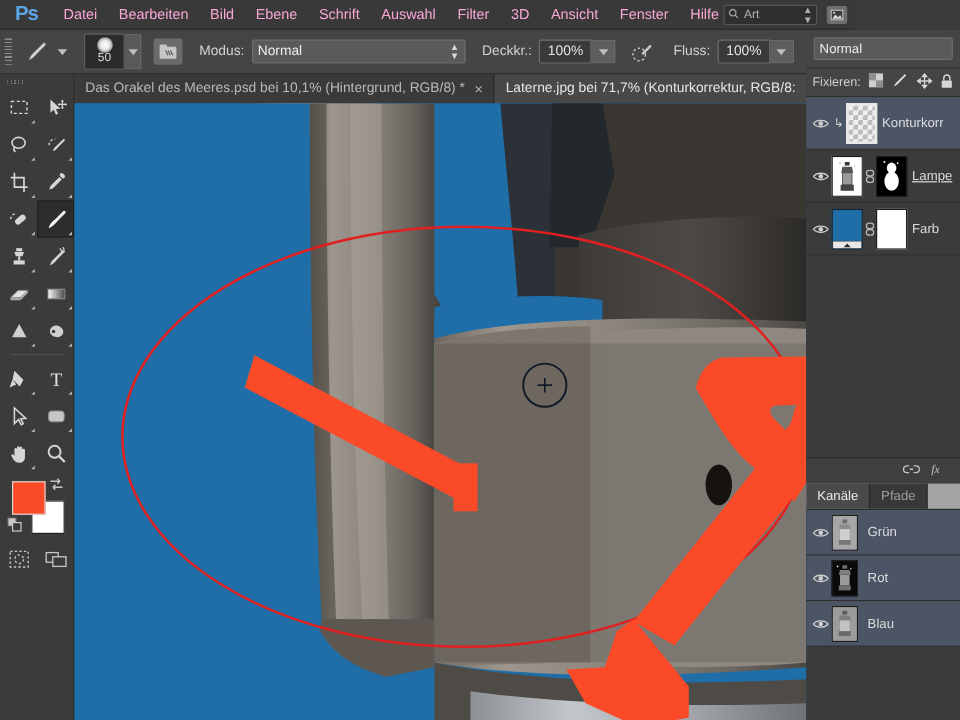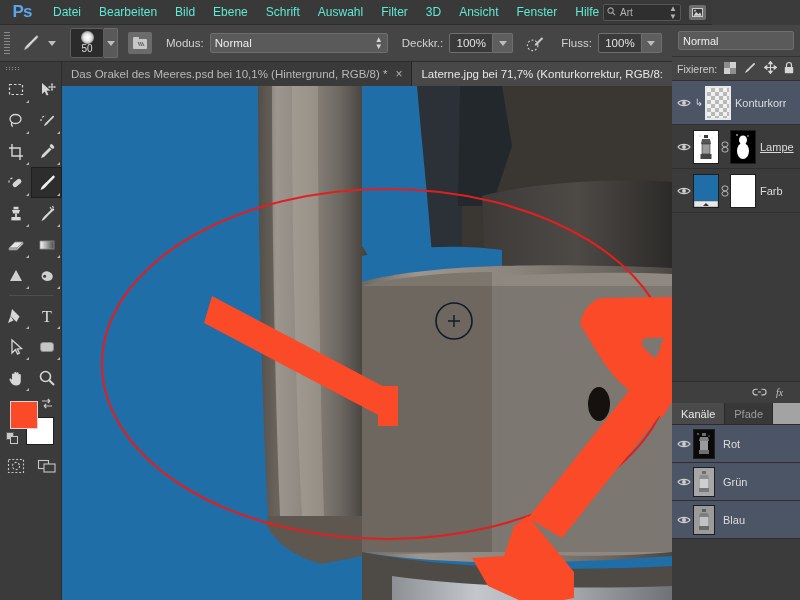--- a/index.html
+++ b/index.html
@@ -16,21 +16,21 @@
     position:absolute; left:0; top:0; width:712px; height:25px;
     background:#393939; display:flex; align-items:center;
     border-bottom:1px solid #2c2c2c;
   }
   .ps-logo {
     width:44px; height:25px; display:flex; align-items:center; justify-content:center;
     color:#5ba4e5; font-weight:bold; font-size:17px; letter-spacing:-1px;
     font-family:"Liberation Sans", sans-serif;
   }
   .menuitem {
-    padding:0 9px; height:25px; line-height:25px; color:#5eead4; font-size:12px;
+    padding:0 9px; height:25px; line-height:25px; color:#f9a8d4; font-size:12px;
     white-space:nowrap; cursor:default;
   }
   .menu-right { position:absolute; right:0; top:0; height:25px; display:flex; align-items:center; }
   .searchbox {
     width:78px; height:17px; background:#2f2f2f; border:1px solid #565656; border-radius:2px;
     display:flex; align-items:center; padding:0 3px; margin-right:8px; color:#b4b4b4; font-size:10px;
   }
   .searchbox .mag { margin-right:4px; opacity:.8; }
   .searchbox .lbl { flex:1; }
   .searchbox .spin { font-size:8px; line-height:8px; color:#b0b0b0; }
@@ -795,58 +795,58 @@
     </div>
 
     <div>
       <div class="chan">
         <span class="eye">
           <svg width="14" height="10" viewBox="0 0 16 10">
               <path d="M1 5 C4 1 12 1 15 5 C12 9 4 9 1 5Z" fill="none" stroke="#cfcfcf" stroke-width="1.2"></path>
               <circle cx="8" cy="5" r="2.2" fill="#cfcfcf"></circle>
             </svg>
         </span>
+        <span class="cthumb" style="background:#9a9a9a;">
+          <svg width="20" height="28" viewBox="0 0 20 28">
+              <rect width="20" height="28" fill="#a7a7a7"></rect>
+              <path d="M8 3h4v3H8z" fill="#6d6d6d"></path>
+              <path d="M6 7h8l1 4H5z" fill="#8c8c8c"></path>
+              <rect x="6" y="11" width="8" height="9" fill="#cfcfcf"></rect>
+              <rect x="5" y="20" width="10" height="4" fill="#787878"></rect>
+            </svg>
+        </span>
+        <span class="cname">Grün</span>
+      </div>
+      <div class="chan">
+        <span class="eye">
+          <svg width="14" height="10" viewBox="0 0 16 10">
+              <path d="M1 5 C4 1 12 1 15 5 C12 9 4 9 1 5Z" fill="none" stroke="#cfcfcf" stroke-width="1.2"></path>
+              <circle cx="8" cy="5" r="2.2" fill="#cfcfcf"></circle>
+            </svg>
+        </span>
         <span class="cthumb" style="background:#000;">
           <svg width="20" height="28" viewBox="0 0 20 28">
               <rect width="20" height="28" fill="#0a0a0a"></rect>
               <path d="M8 3h4v3H8z" fill="#6d6d6d"></path>
               <path d="M6 7h8l1 4H5z" fill="#808080"></path>
               <rect x="6" y="11" width="8" height="9" fill="#9a9a9a"></rect>
               <rect x="5" y="20" width="10" height="4" fill="#707070"></rect>
               <circle cx="4" cy="4" r="0.7" fill="#ddd"></circle>
               <circle cx="15" cy="6" r="0.6" fill="#ddd"></circle>
             </svg>
         </span>
         <span class="cname">Rot</span>
       </div>
       <div class="chan">
         <span class="eye">
           <svg width="14" height="10" viewBox="0 0 16 10">
               <path d="M1 5 C4 1 12 1 15 5 C12 9 4 9 1 5Z" fill="none" stroke="#cfcfcf" stroke-width="1.2"></path>
               <circle cx="8" cy="5" r="2.2" fill="#cfcfcf"></circle>
             </svg>
         </span>
-        <span class="cthumb" style="background:#9a9a9a;">
-          <svg width="20" height="28" viewBox="0 0 20 28">
-              <rect width="20" height="28" fill="#a7a7a7"></rect>
-              <path d="M8 3h4v3H8z" fill="#6d6d6d"></path>
-              <path d="M6 7h8l1 4H5z" fill="#8c8c8c"></path>
-              <rect x="6" y="11" width="8" height="9" fill="#cfcfcf"></rect>
-              <rect x="5" y="20" width="10" height="4" fill="#787878"></rect>
-            </svg>
-        </span>
-        <span class="cname">Grün</span>
-      </div>
-      <div class="chan">
-        <span class="eye">
-          <svg width="14" height="10" viewBox="0 0 16 10">
-              <path d="M1 5 C4 1 12 1 15 5 C12 9 4 9 1 5Z" fill="none" stroke="#cfcfcf" stroke-width="1.2"></path>
-              <circle cx="8" cy="5" r="2.2" fill="#cfcfcf"></circle>
-            </svg>
-        </span>
         <span class="cthumb" style="background:#8f8f8f;">
           <svg width="20" height="28" viewBox="0 0 20 28">
               <rect width="20" height="28" fill="#9b9b9b"></rect>
               <path d="M8 3h4v3H8z" fill="#5d5d5d"></path>
               <path d="M6 7h8l1 4H5z" fill="#7e7e7e"></path>
               <rect x="6" y="11" width="8" height="9" fill="#c2c2c2"></rect>
               <rect x="5" y="20" width="10" height="4" fill="#6a6a6a"></rect>
             </svg>
         </span>
         <span class="cname">Blau</span>

